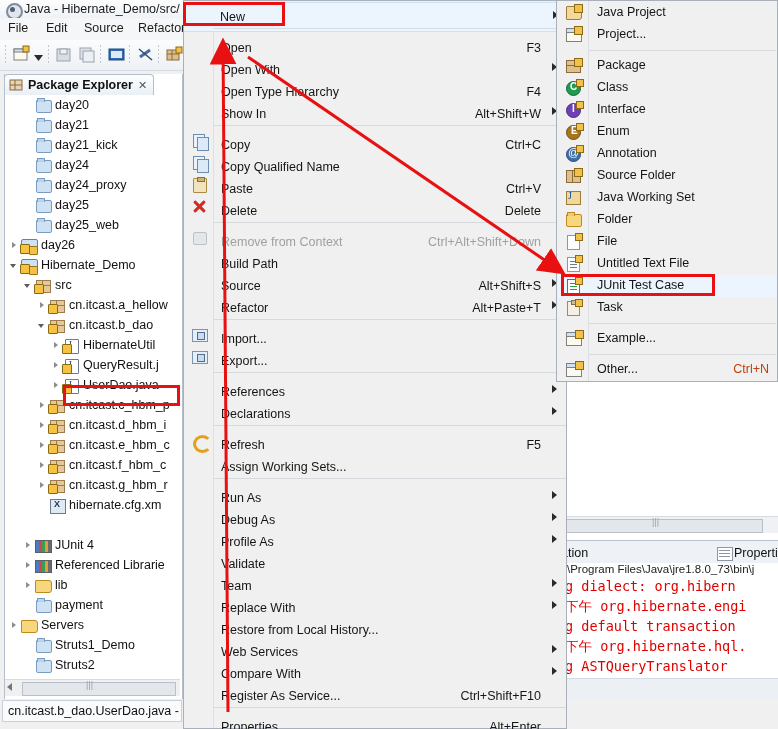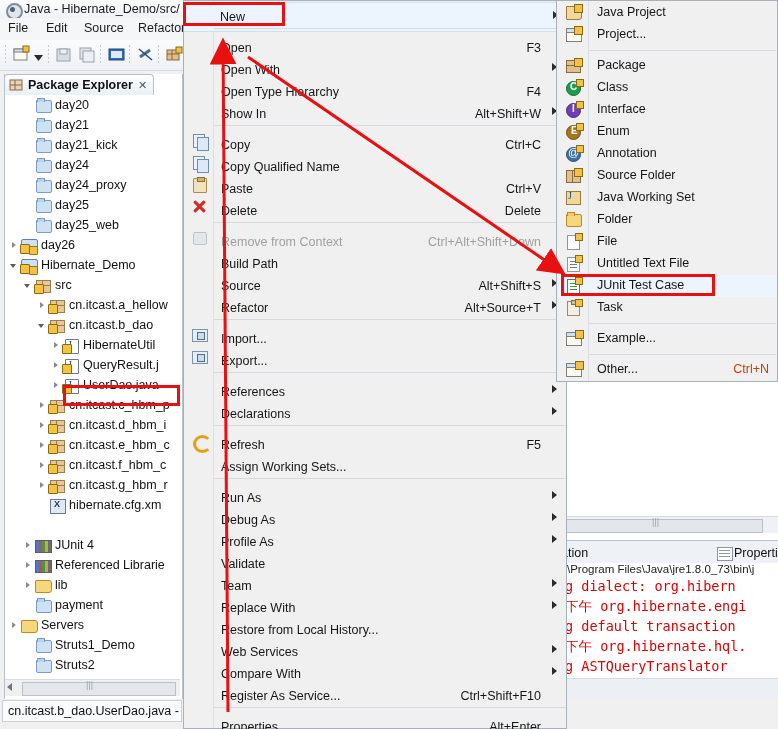--- a/index.html
+++ b/index.html
@@ -671,21 +671,21 @@
         <span class="lab">Build Path</span>
         <span class="arrow"></span>
       </div>
       <div class="mitem" style="top: 270px;">
         <span class="lab">Source</span>
         <span class="acc">Alt+Shift+S</span>
         <span class="arrow"></span>
       </div>
       <div class="mitem" style="top: 292px;">
         <span class="lab">Refactor</span>
-        <span class="acc">Alt+Source+T</span>
+        <span class="acc">Alt+Paste+T</span>
         <span class="arrow"></span>
       </div>
       <div class="msep" style="top: 318px;"></div>
       <div class="mitem" style="top: 323px;">
         <span class="micon">
           <span class="g-impexp"></span>
         </span>
         <span class="lab">Import...</span>
       </div>
       <div class="mitem" style="top: 345px;">

